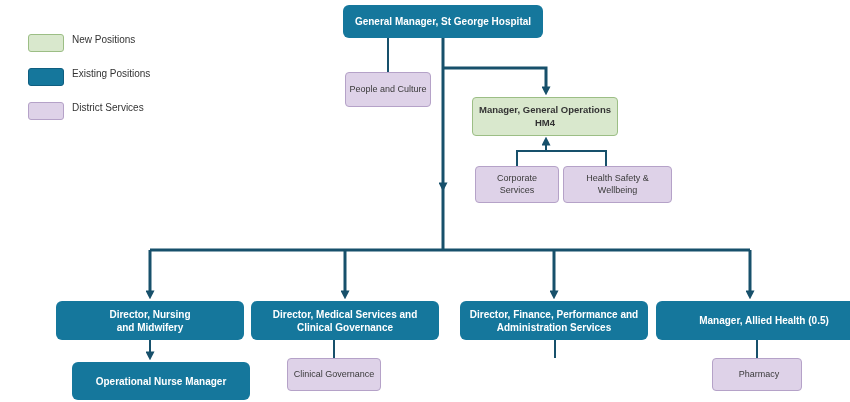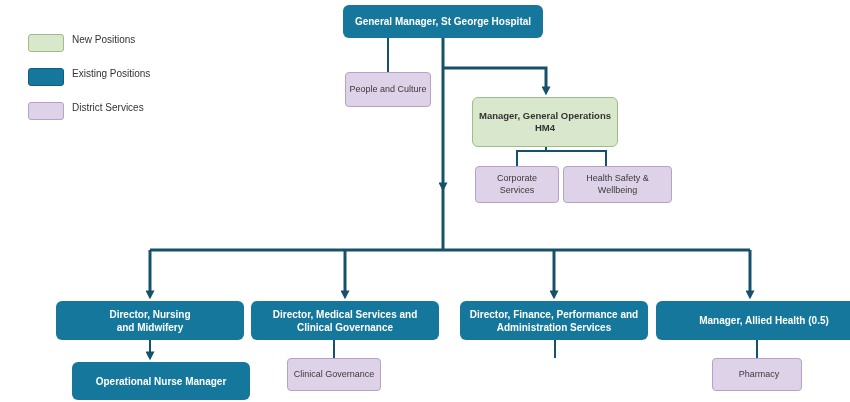--- a/index.html
+++ b/index.html
@@ -76,21 +76,21 @@
   </div>
 
   <div class="node purple" style="left:345px;top:72px;width:86px;height:35px;">
     <span class="label">People and Culture</span>
   </div>
 
   <div class="node teal" style="left:343px;top:5px;width:200px;height:33px;">
     <span class="label">General Manager, St George Hospital</span>
   </div>
 
-  <div class="node green" style="left:472px;top:97px;width:146px;height:50px;border-radius:6px;">
+  <div class="node green" style="left:472px;top:97px;width:146px;height:39px;">
     <span class="label">Manager, General Operations
 HM4</span>
   </div>
 
   <div class="node purple" style="left:475px;top:166px;width:84px;height:37px;">
     <span class="label">Corporate Services</span>
   </div>
 
   <div class="node purple" style="left:563px;top:166px;width:109px;height:37px;">
     <span class="label">Health Safety &amp;

